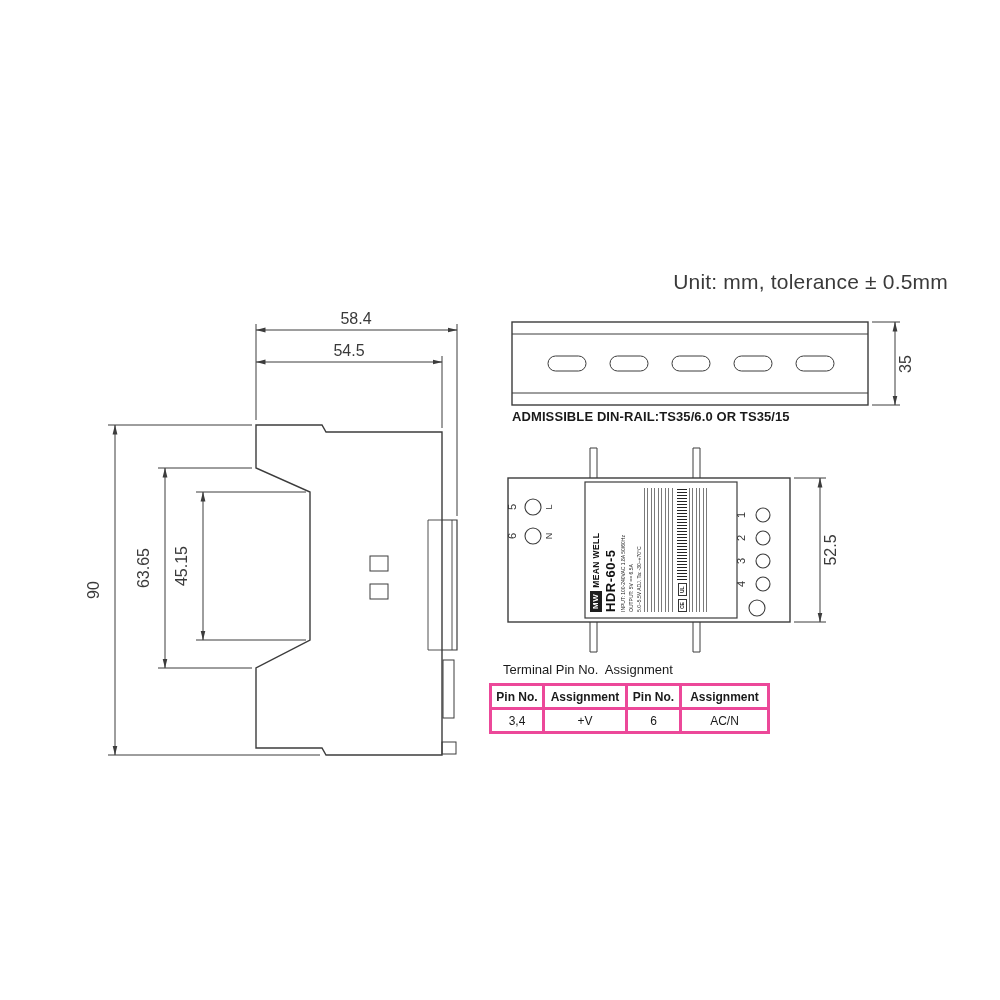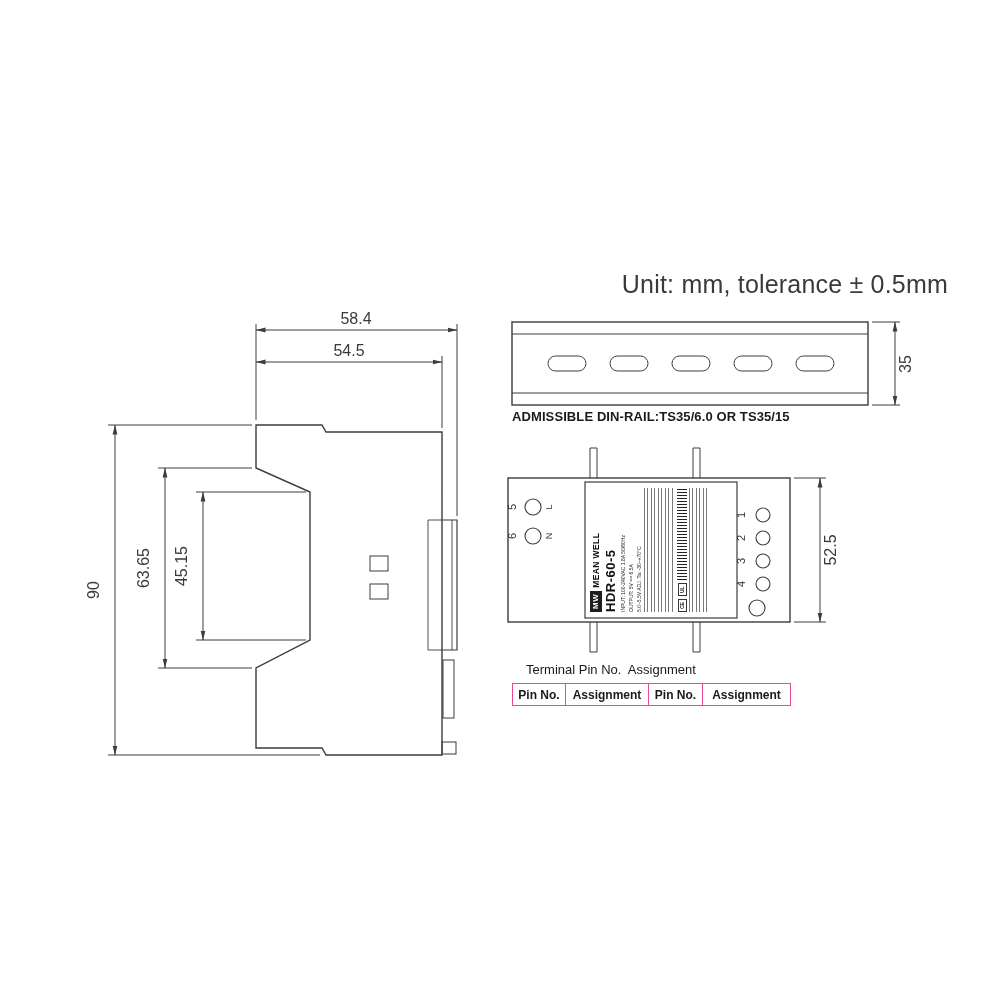--- a/index.html
+++ b/index.html
@@ -7,21 +7,21 @@
     position:relative;width:1000px;height:1000px;background:#ffffff;overflow:hidden;
     font-family:"Liberation Sans","DejaVu Sans",sans-serif;color:#333;
   }
   .drawing-svg{position:absolute;left:0;top:0;}
   .dim-text{font-family:"Liberation Sans","DejaVu Sans",sans-serif;font-size:16px;fill:#3a3a3a;}
   .pin-text{font-family:"Liberation Sans","DejaVu Sans",sans-serif;font-size:11px;fill:#333;}
   .mark-text{font-family:"Liberation Sans","DejaVu Sans",sans-serif;font-size:9px;fill:#333;}
 
   .unit-note{
     position:absolute;right:52px;top:270px;width:420px;text-align:right;
-    font-size:25px;color:#3a3a3a;letter-spacing:.2px;
+    font-size:21px;color:#3a3a3a;letter-spacing:.2px;
   }
   .admissible-note{
     position:absolute;left:512px;top:409px;font-size:13px;font-weight:bold;color:#1a1a1a;
     letter-spacing:.1px;
   }
 
   
   .psu-label{position:absolute;left:586px;top:483px;width:150px;height:134px;overflow:hidden;background:#fff;}
   .psu-label-inner{
     position:absolute;left:0;top:134px;width:134px;height:150px;
@@ -34,25 +34,25 @@
   .lbl-brand{font-size:8.5px;font-weight:bold;letter-spacing:.4px;color:#111;}
   .lbl-model{font-size:13px;font-weight:bold;color:#111;letter-spacing:.5px;line-height:14px;}
   .lbl-micro{font-size:5px;line-height:6px;color:#222;white-space:nowrap;overflow:hidden;width:100%;}
   .lbl-fineprint{width:100%;height:30px;background:repeating-linear-gradient(to bottom,#7a7a7a 0 1px,transparent 1px 3.5px);}
   .lbl-fineprint.short{height:18px;}
   .lbl-certs{display:flex;gap:3px;align-items:center;width:100%;margin-top:1px;}
   .cert{border:1px solid #333;font-size:5px;padding:1px 2px;color:#222;font-weight:bold;line-height:5px;}
   .lbl-barcode{flex:1;height:10px;background:repeating-linear-gradient(to right,#222 0 1px,transparent 1px 3px);}
 
   
-  .pin-table-wrap{position:absolute;left:512px;top:662px;width:278px;}
+  .pin-table-wrap{position:absolute;left:489px;top:662px;width:278px;}
   .pin-table-title{font-size:13px;color:#1a1a1a;margin:0 0 6px 14px;white-space:pre;}
   table.pin-table{border-collapse:collapse;width:278px;table-layout:fixed;}
   table.pin-table th,table.pin-table td{
-    border:1px solid #ec4899;text-align:center;vertical-align:middle;
+    border:3px solid #ec4899;text-align:center;vertical-align:middle;
     font-size:12px;color:#1a1a1a;padding:0;height:21px;
   }
   table.pin-table th{font-weight:bold;}
   col.c1{width:53px;} col.c2{width:83px;} col.c3{width:54px;} col.c4{width:88px;}
 </style>
 </head>
 <body>
 
 <div class="canvas">
 
@@ -209,17 +209,23 @@
         </colgroup>
       <thead>
         <tr>
           <th>Pin No.</th>
           <th>Assignment</th>
           <th>Pin No.</th>
           <th>Assignment</th>
         </tr>
       </thead>
       <tbody>
+        <tr>
+          <td>3,4</td>
+          <td>+V</td>
+          <td>6</td>
+          <td>AC/N</td>
+        </tr>
       </tbody>
     </table>
   </div>
 
 </div>
 
 </body></html>

